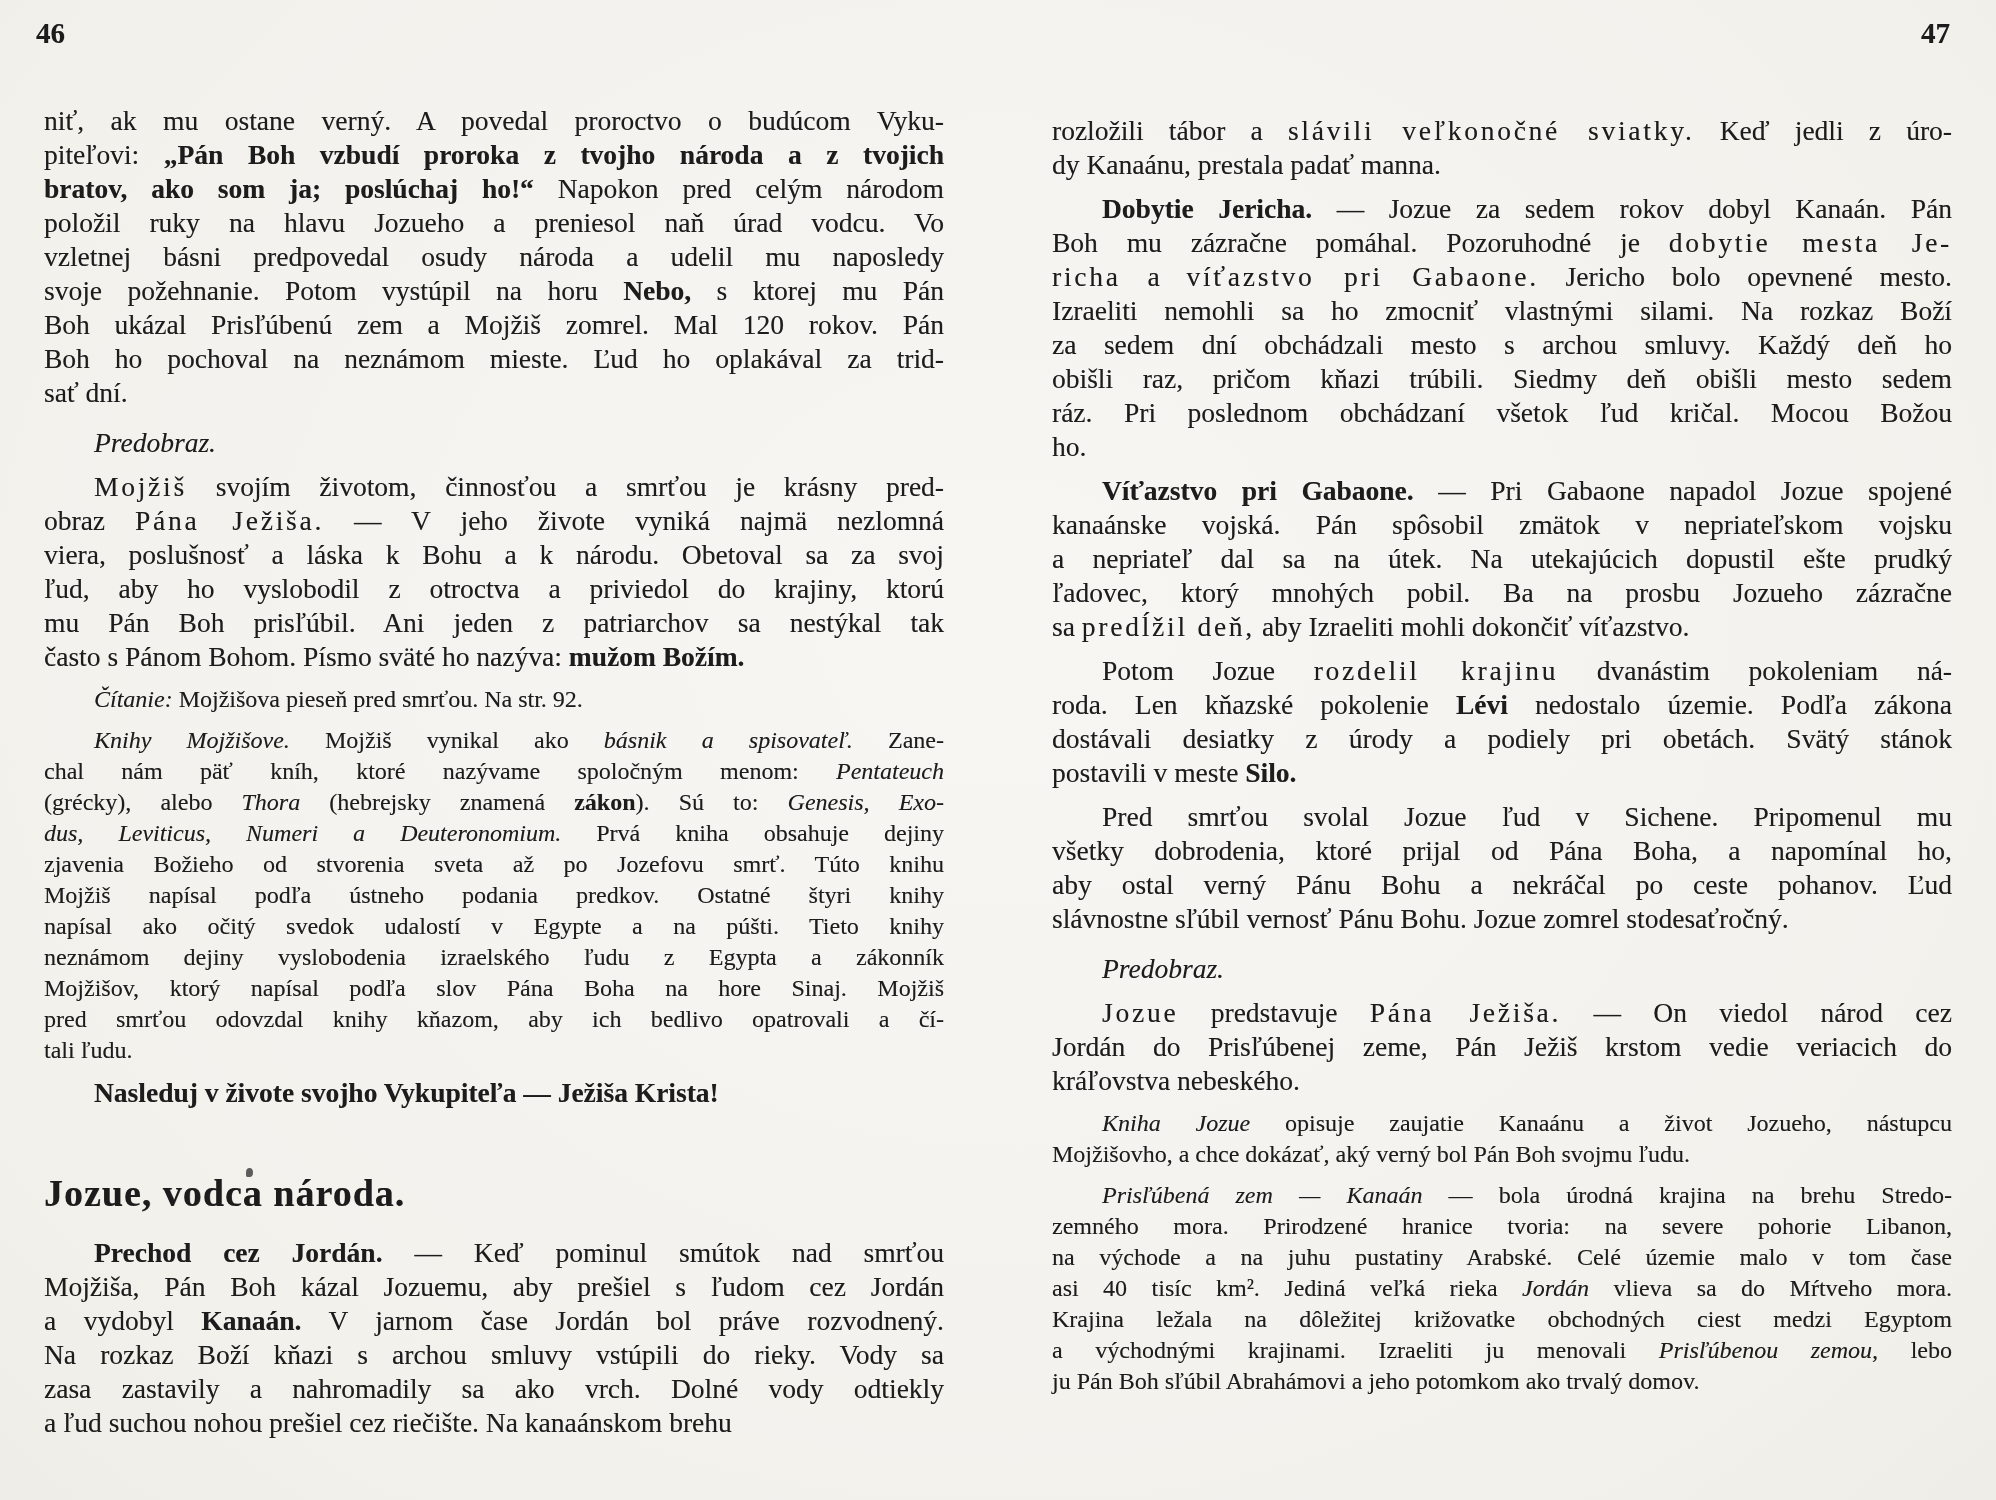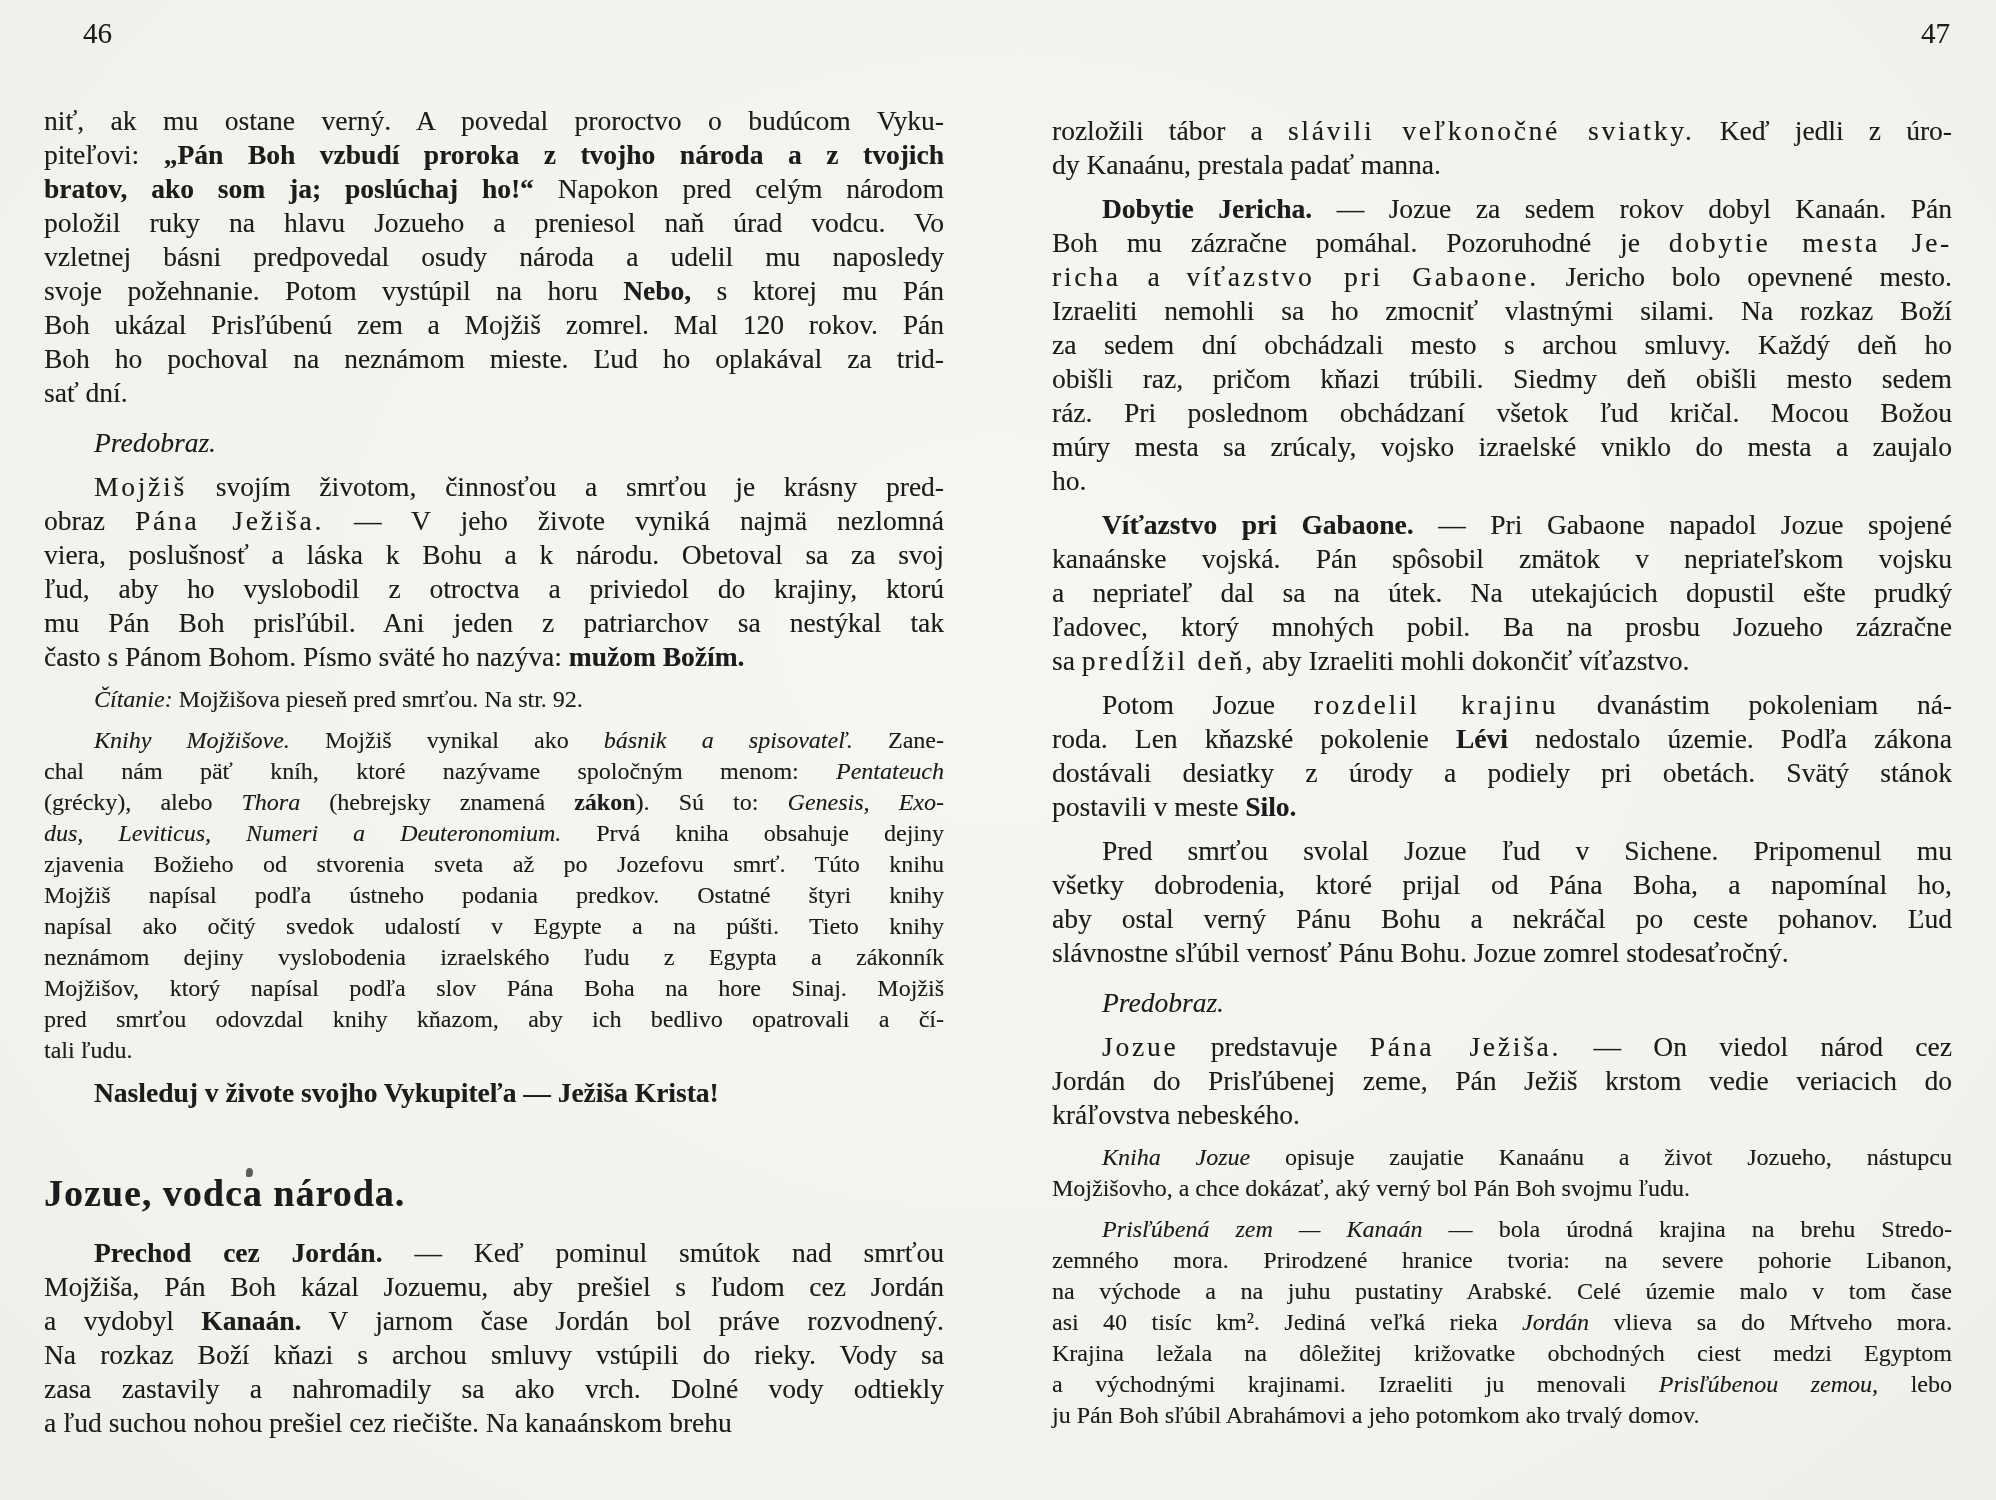--- a/index.html
+++ b/index.html
@@ -4,23 +4,22 @@
 <style>
   html,body{margin:0;padding:0;}
   body{
     width:1996px;height:1500px;overflow:hidden;
     background:radial-gradient(ellipse at 50% 42%, #f7f6f3 0%, #f2f1ec 78%, #eeede7 100%);
     font-family:"Liberation Serif","DejaVu Serif",serif;
     color:#1c1c1c;
   }
   .spread{position:relative;width:1996px;height:1500px;overflow:hidden;}
   .pageno{
-    position:absolute;top:16px;font-weight:normal;font-size:29px;line-height:34px;
+    position:absolute;top:16px;font-weight:bold;font-size:29px;line-height:34px;
     text-shadow:0.2px 0.2px 0 rgba(0,0,0,.35);
-    margin-left:47px;
   }
   .pageno.pn-left{left:36px;}
   .pageno.pn-right{right:46px;}
   .col{position:absolute;width:900px;}
   .col-left{left:44px;top:95px;}
   .col-right{left:1052px;top:105px;}
   .para{margin:10px 0 0 0;}
   .col > .para:first-child{margin-top:9px;}
   .para .line{
     text-align:justify;text-align-last:justify;text-justify:inter-word;
@@ -113,21 +112,20 @@
         <div class="line last">dy Kanaánu, prestala padať manna.</div>
       </div>
       <div class="para body indent">
         <div class="line"><b>Dobytie Jericha.</b> — Jozue za sedem rokov dobyl Kanaán. Pán</div>
         <div class="line">Boh mu zázračne pomáhal. Pozoruhodné je <span class="sp">dobytie mesta Je-</span></div>
         <div class="line"><span class="sp">richa</span> a <span class="sp">víťazstvo pri Gabaone.</span> Jericho bolo opevnené mesto.</div>
         <div class="line">Izraeliti nemohli sa ho zmocniť vlastnými silami. Na rozkaz Boží</div>
         <div class="line">za sedem dní obchádzali mesto s archou smluvy. Každý deň ho</div>
         <div class="line">obišli raz, pričom kňazi trúbili. Siedmy deň obišli mesto sedem</div>
         <div class="line">ráz. Pri poslednom obchádzaní všetok ľud kričal. Mocou Božou</div>
-        <div class="line">múry mesta sa zrúcaly, vojsko izraelské vniklo do mesta a zaujalo</div>
         <div class="line last">ho.</div>
       </div>
       <div class="para body indent">
         <div class="line"><b>Víťazstvo pri Gabaone.</b> — Pri Gabaone napadol Jozue spojené</div>
         <div class="line">kanaánske vojská. Pán spôsobil zmätok v nepriateľskom vojsku</div>
         <div class="line">a nepriateľ dal sa na útek. Na utekajúcich dopustil ešte prudký</div>
         <div class="line">ľadovec, ktorý mnohých pobil. Ba na prosbu Jozueho zázračne</div>
         <div class="line last">sa <span class="sp">predĺžil deň,</span> aby Izraeliti mohli dokončiť víťazstvo.</div>
       </div>
       <div class="para body indent">

